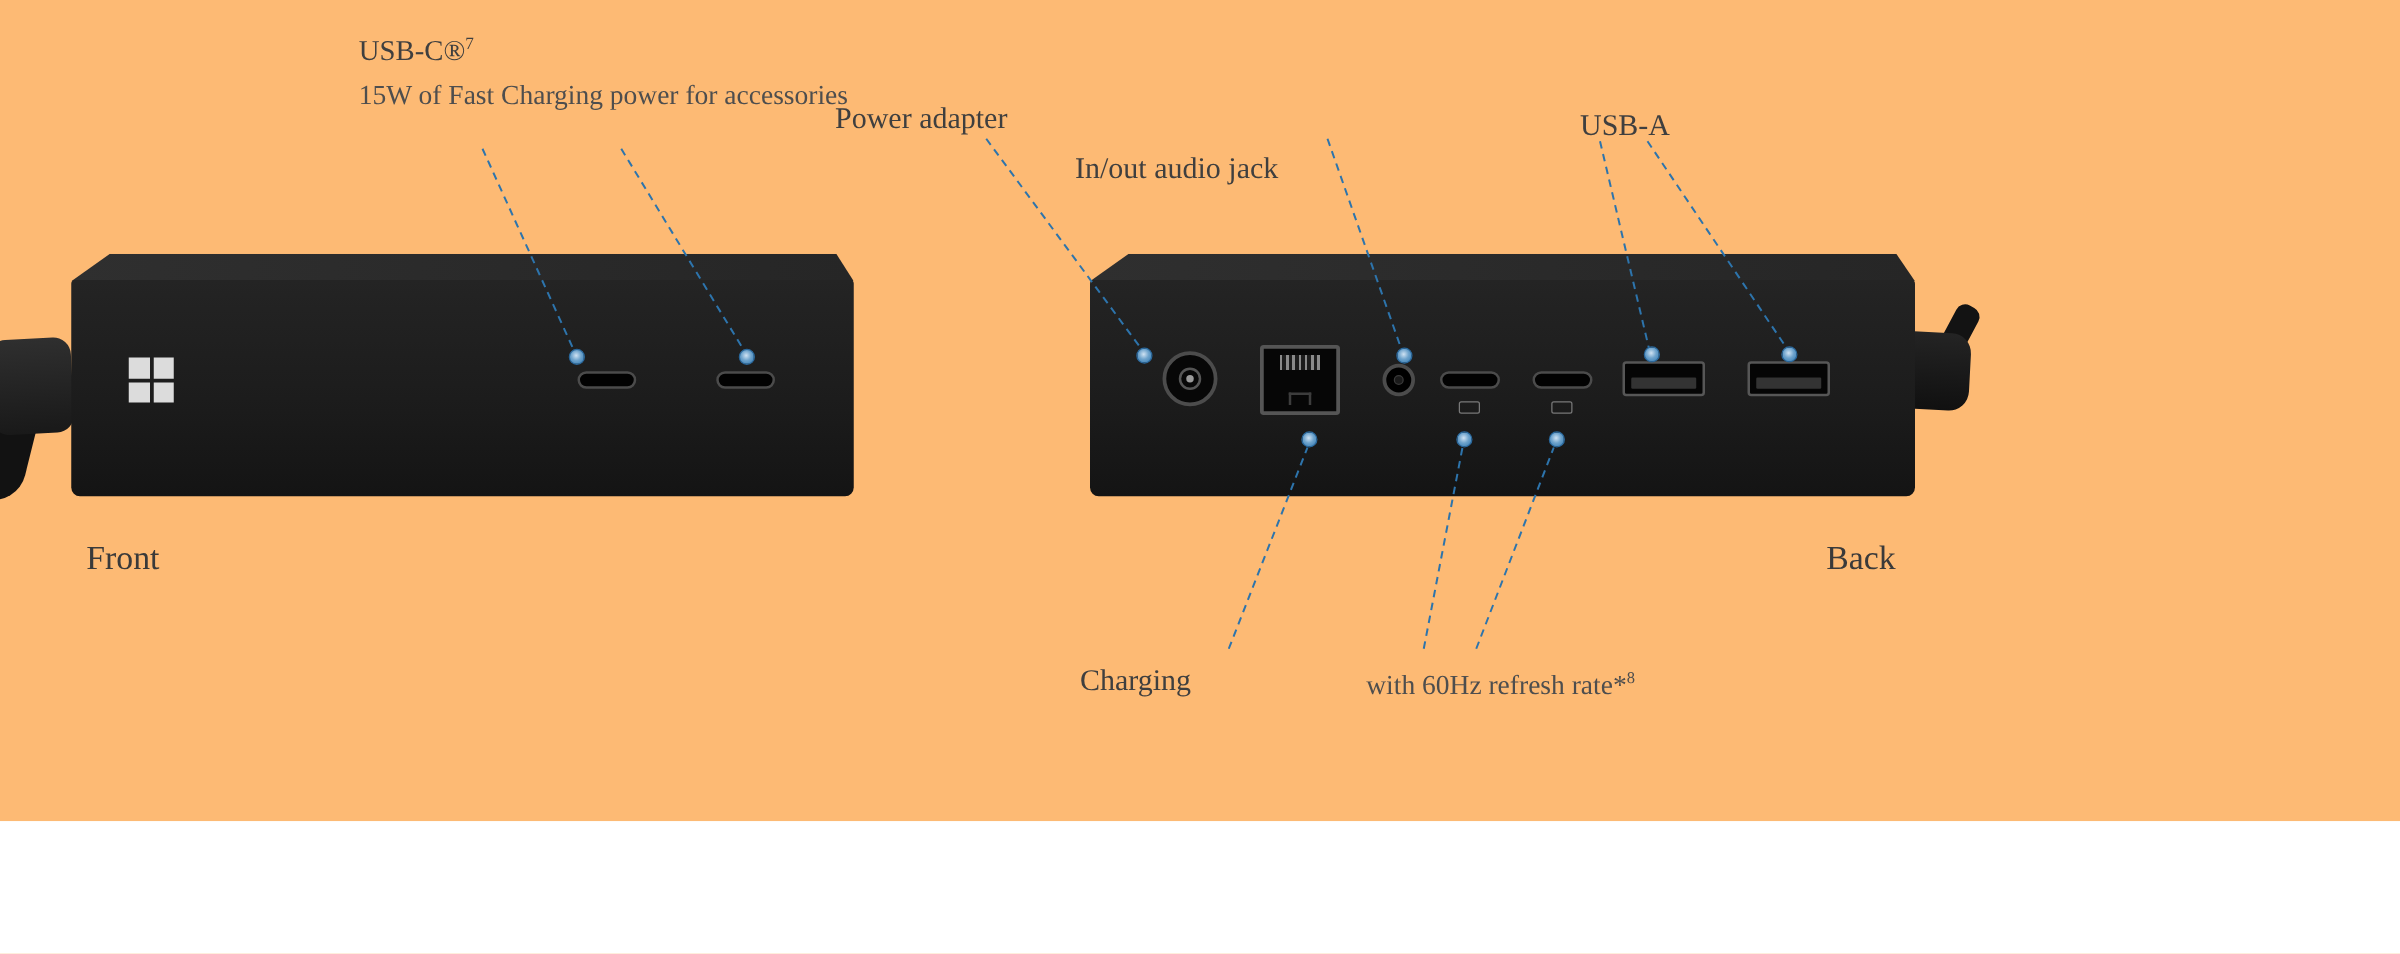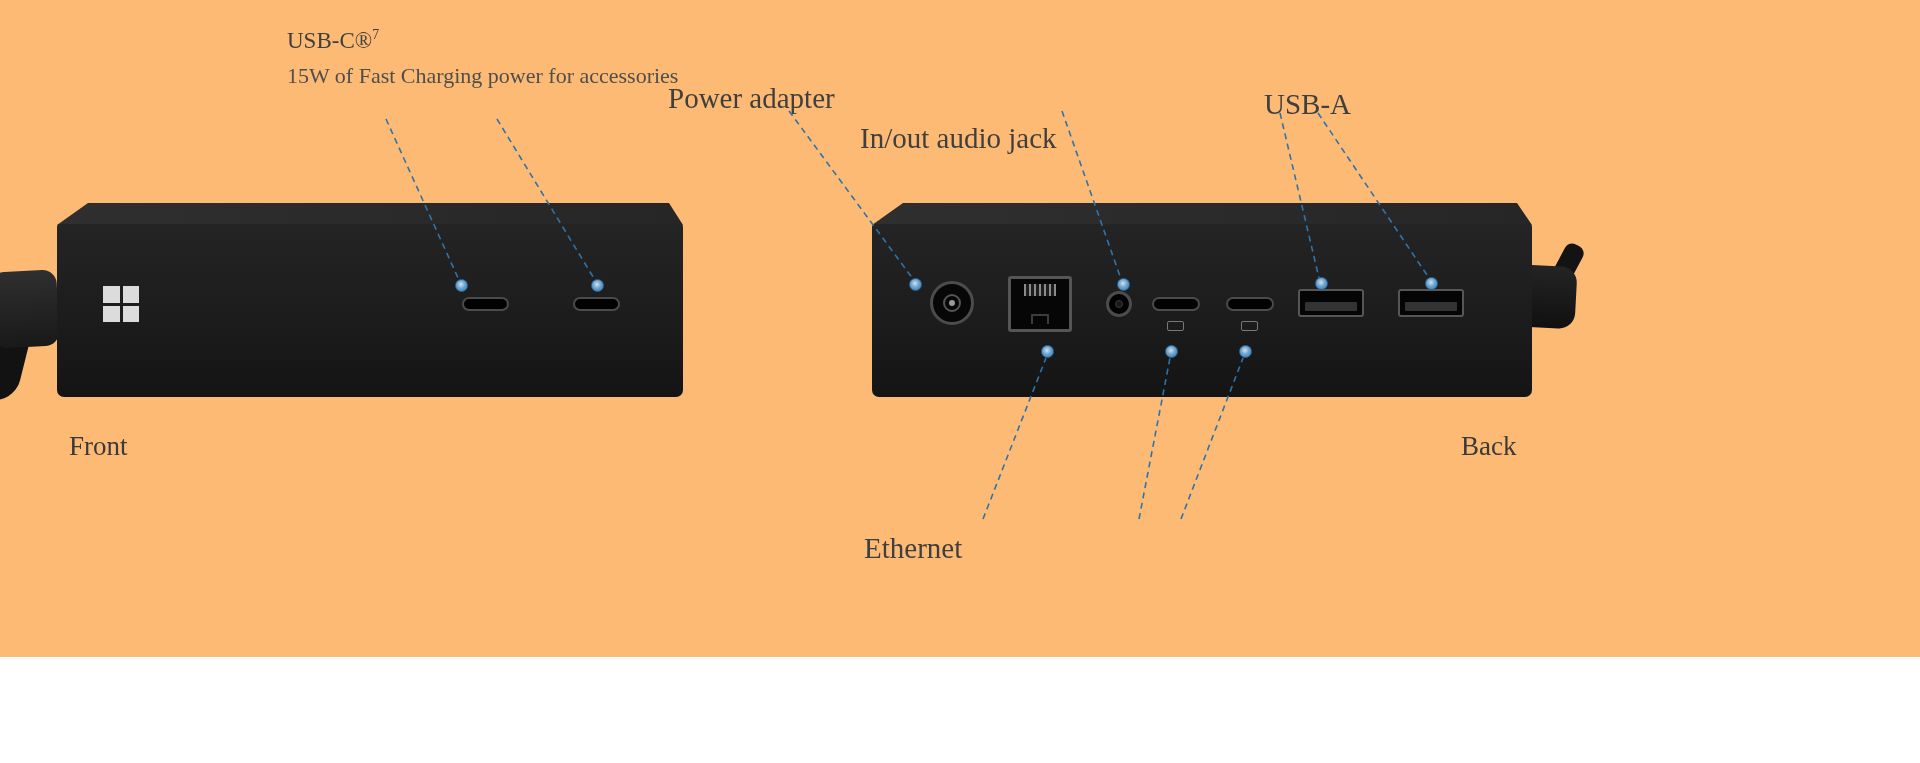--- a/index.html
+++ b/index.html
@@ -16,21 +16,21 @@
   .leader-lines { position: absolute; inset: 0; z-index: 5; pointer-events: none; }
 
   
   .dot {
     position: absolute; width: 13px; height: 13px; border-radius: 50%;
     background: radial-gradient(circle at 45% 40%, #cfe2f2 0%, #6ea3cc 45%, #2f76ae 100%);
     border: 1px solid #2a689c; box-sizing: border-box; z-index: 6;
   }
 
   
-  .label { position: absolute; font-size: 29px; color: #3f3f3f; z-index: 4; white-space: nowrap; }
+  .label { position: absolute; font-size: 24px; color: #3f3f3f; z-index: 4; white-space: nowrap; }
   .callout { position: absolute; z-index: 4; }
   .callout-title { font-size: 23px; color: #3f3f3f; margin-bottom: 6px; white-space: nowrap; }
   .desc { font-size: 22px; color: #4e4e4e; line-height: 1.45; white-space: nowrap; }
   .caption { position: absolute; font-size: 27px; color: #3a3a3a; z-index: 4; }
   sup { font-size: 60%; }
 
   
   .top-face { position: absolute; z-index: 1; background: linear-gradient(90deg, #2f2f2f, #262626); }
   .front-top {
     left: 57px; top: 203px; width: 626px; height: 22px;
@@ -179,23 +179,26 @@
     <div class="callout-title">
       <span>USB-C®</span><sup>7</sup>
     </div>
     <div class="desc">15W of Fast Charging power for accessories</div>
   </div>
 
   <div class="label" style="left:668px; top:82px;">Power adapter</div>
   <div class="label" style="left:860px; top:82px;margin-top:40px;">In/out audio jack</div>
   <div class="label" style="left:1264px; top:88px;">USB-A</div>
 
-  <div class="label" style="left:864px; top:532px;">Ethernet</div>
+  <div class="label" style="left:864px; top:532px;">Charging</div>
 
   <div class="callout" style="left:1093px; top:532px;">
+    <div class="desc">
+      <span>with 60Hz refresh rate*</span><sup>8</sup>
+    </div>
   </div>
 
   <div class="caption" style="left:69px; top:431px;">Front</div>
   <div class="caption" style="left:1451px; top:431px;margin-left:10px;">Back</div>
 
   <div class="bottom-crop"></div>
 
 </div>
 
 </body></html>

